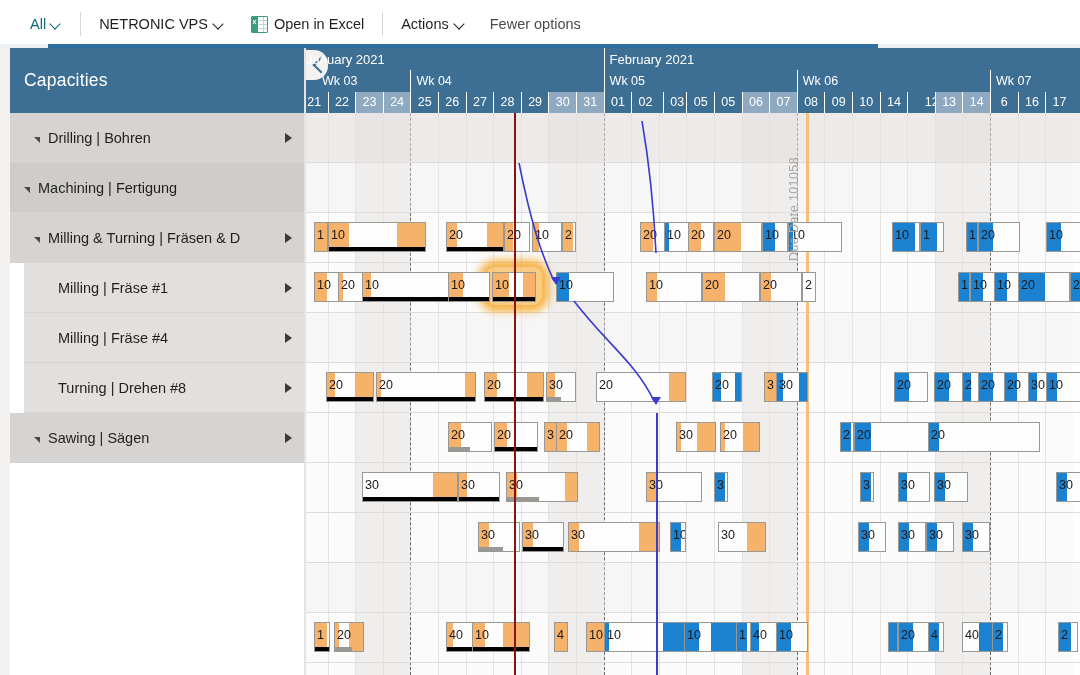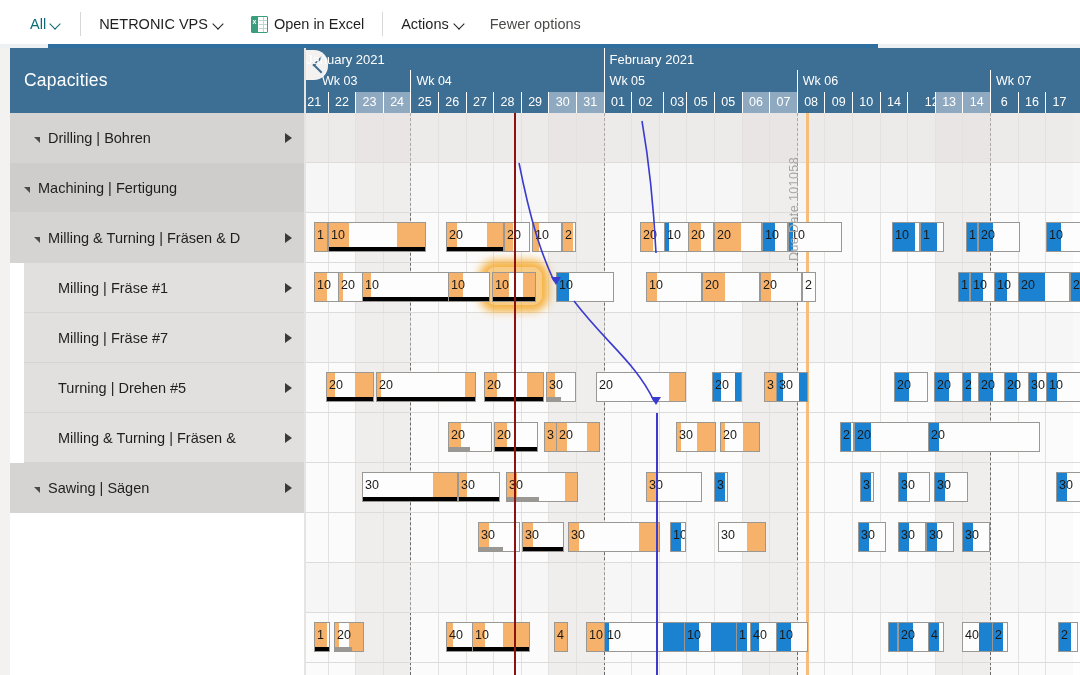--- a/index.html
+++ b/index.html
@@ -218,29 +218,25 @@
           <div class="rowlbl lvl1">
             <span class="tri-down"></span>
             <span class="txt">Milling &amp; Turning | Fräsen &amp; D</span>
             <span class="tri-right"></span>
           </div>
           <div class="rowlbl lvl2">
             <span class="txt">Milling | Fräse #1</span>
             <span class="tri-right"></span>
           </div>
           <div class="rowlbl lvl2">
-            <span class="txt">Milling | Fräse #7</span>
+            <span class="txt">Milling | Fräse #4</span>
             <span class="tri-right"></span>
           </div>
           <div class="rowlbl lvl2">
-            <span class="txt">Turning | Drehen #5</span>
-            <span class="tri-right"></span>
-          </div>
-          <div class="rowlbl lvl2">
-            <span class="txt">Milling &amp; Turning | Fräsen &amp;</span>
+            <span class="txt">Turning | Drehen #8</span>
             <span class="tri-right"></span>
           </div>
           <div class="rowlbl lvl1">
             <span class="tri-down"></span>
             <span class="txt">Sawing | Sägen</span>
             <span class="tri-right"></span>
           </div>
         </div>
       <div class="vdiv"></div>
     </div>

